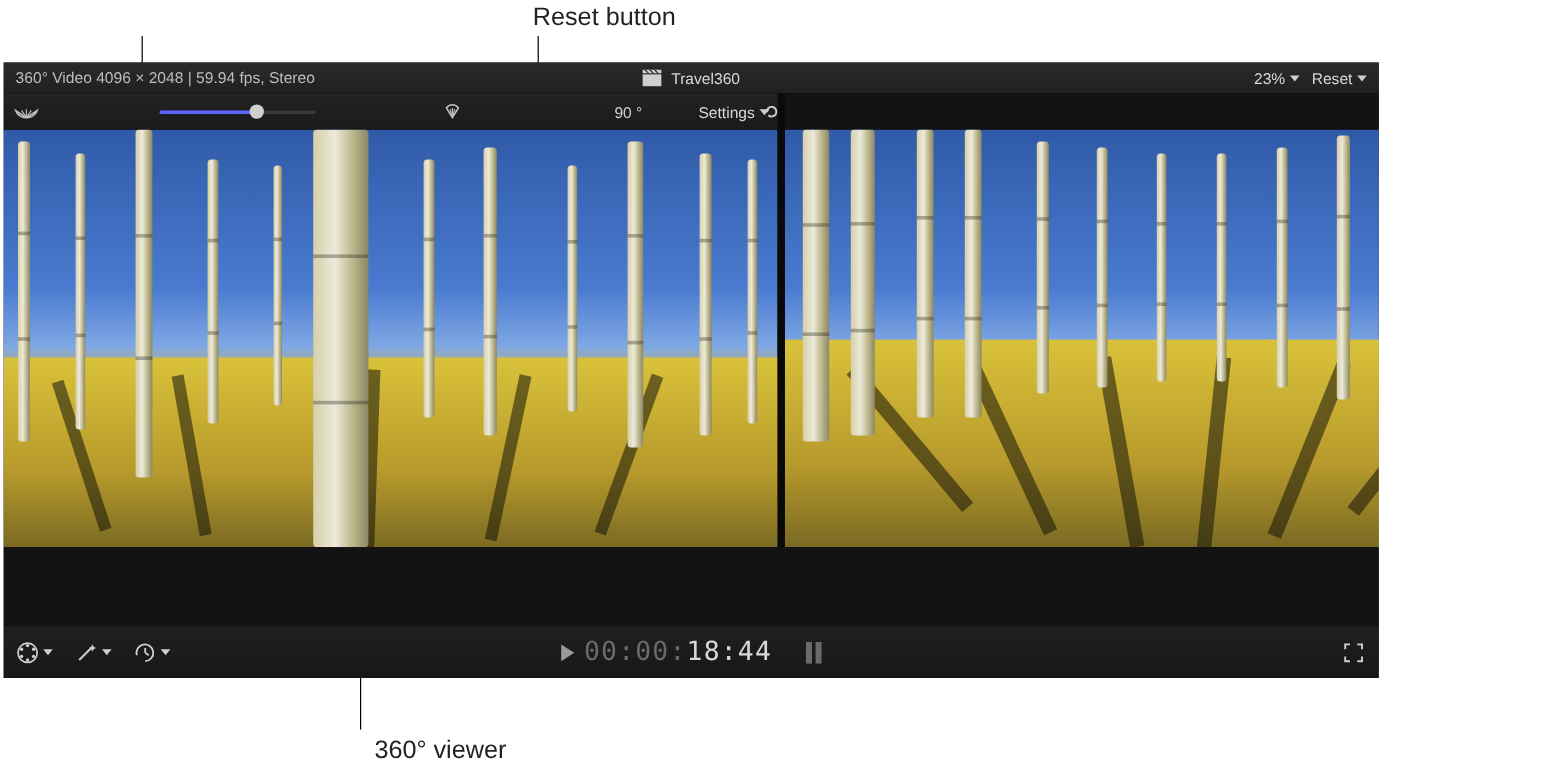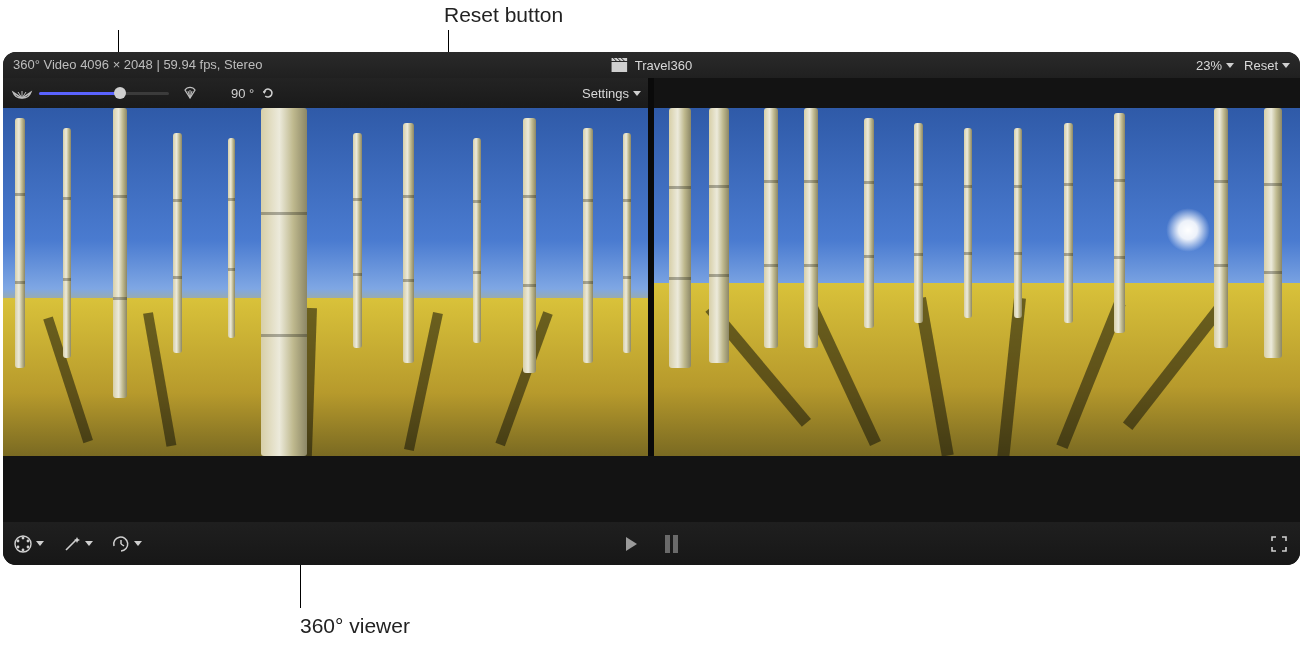--- a/index.html
+++ b/index.html
@@ -3,32 +3,32 @@
 <meta charset="utf-8">
 <style>
   html,body{margin:0;padding:0;background:#fff;font-family:-apple-system,Helvetica,Arial,sans-serif;color:#222;}
   .canvas{position:relative;width:1303px;height:652px;}
 
   
   .callout{position:absolute;font-size:21px;color:#222;}
   .callout-line{position:absolute;background:#000;}
 
   
-  .app{position:absolute;left:3px;top:52px;width:1297px;height:513px;background:#131313;border-radius:13px;overflow:hidden;font-size:13px;color:#cfcfcf;}
+  .app{position:absolute;left:3px;top:52px;width:1146px;height:513px;background:#131313;border-radius:0;overflow:hidden;font-size:13px;color:#cfcfcf;}
 
   
   .infobar{position:absolute;left:0;top:0;width:100%;height:26px;background:linear-gradient(#2a2a2a,#202020);display:flex;align-items:center;border-bottom:1px solid #000;}
   .info-left{position:absolute;left:10px;top:5px;color:#bdbdbd;font-size:13px;}
   .info-center{position:absolute;left:50%;top:0;transform:translateX(-50%);display:flex;align-items:center;height:26px;gap:8px;color:#d8d8d8;}
   .info-right{position:absolute;right:10px;top:0;height:26px;display:flex;align-items:center;gap:10px;color:#d8d8d8;}
   .dd{display:flex;align-items:center;gap:4px;cursor:default;}
   .chev{width:0;height:0;border-left:4px solid transparent;border-right:4px solid transparent;border-top:5px solid #cfcfcf;}
 
   
-  .toolbar{position:absolute;left:0;top:26px;width:648px;height:30px;background:linear-gradient(#232323,#1a1a1a);border-bottom:1px solid #000;display:flex;align-items:center;color:#bdbdbd;}
+  .toolbar{position:absolute;left:0;top:26px;width:648px;height:30px;background:linear-gradient(#232323,#1a1a1a);border-bottom:1px solid #000;display:flex;align-items:center;color:#bdbdbd;justify-content:space-between;}
   .fan{width:22px;height:14px;margin-left:8px;}
   .slider{position:relative;width:130px;height:14px;margin-left:6px;}
   .slider-track{position:absolute;top:6px;left:0;width:100%;height:3px;background:#3b3b3b;border-radius:2px;}
   .slider-fill{position:absolute;top:6px;left:0;height:3px;background:#5a63ff;border-radius:2px;}
   .slider-thumb{position:absolute;top:1px;width:12px;height:12px;background:#cfcfcf;border-radius:50%;}
   .fov-val{margin-left:30px;display:flex;align-items:center;gap:4px;font-size:13px;color:#cfcfcf;}
   .reset{width:16px;height:16px;margin-left:6px;}
   .settings{position:absolute;right:10px;top:0;height:30px;display:flex;align-items:center;gap:4px;font-size:13px;color:#d8d8d8;}
 
   
@@ -63,21 +63,21 @@
   .fsicon{width:18px;height:18px;}
 
   svg{display:block}
 </style>
 </head>
 <body>
 
 <div class="canvas">
 
   <div class="callout" style="left:444px;top:3px;">Reset button</div>
-  <div class="callout" style="left:300px;top:614px;">360° viewer</div>
+  <div class="callout" style="left:312px;top:614px;">360° viewer</div>
 
   <div class="callout-line" style="left:118px;top:30px;width:1px;height:130px;"></div>
   <div class="callout-line" style="left:448px;top:30px;width:1px;height:106px;"></div>
   <div class="callout-line" style="left:306px;top:136px;width:143px;height:1px;"></div>
   <div class="callout-line" style="left:300px;top:392px;width:1px;height:216px;"></div>
 
   <div class="app">
 
     <div class="infobar">
       <div class="info-left">360° Video 4096 × 2048 | 59.94 fps, Stereo</div>
@@ -225,20 +225,23 @@
           <svg width="20" height="20">
               <path d="M3 12 A7 7 0 1 1 10 17" fill="none" stroke="#cfcfcf" stroke-width="1.5"></path>
               <line x1="10" y1="10" x2="10" y2="6" stroke="#cfcfcf" stroke-width="1.5"></line>
               <line x1="10" y1="10" x2="13" y2="12" stroke="#cfcfcf" stroke-width="1.5"></line>
             </svg>
           <span class="chev"></span>
         </div>
       </div>
       <div class="bb-center">
         <div class="play"></div>
+        <div class="tc">
+          <span class="dim">00:00:</span><span class="lit">18:44</span>
+        </div>
         <div class="bars">
             <span></span>
             <span></span>
           </div>
       </div>
       <div class="bb-right">
         <span class="fsicon">
           <svg width="18" height="18">
               <polyline points="2,6 2,2 6,2" fill="none" stroke="#cfcfcf" stroke-width="1.6"></polyline>
               <polyline points="12,2 16,2 16,6" fill="none" stroke="#cfcfcf" stroke-width="1.6"></polyline>

